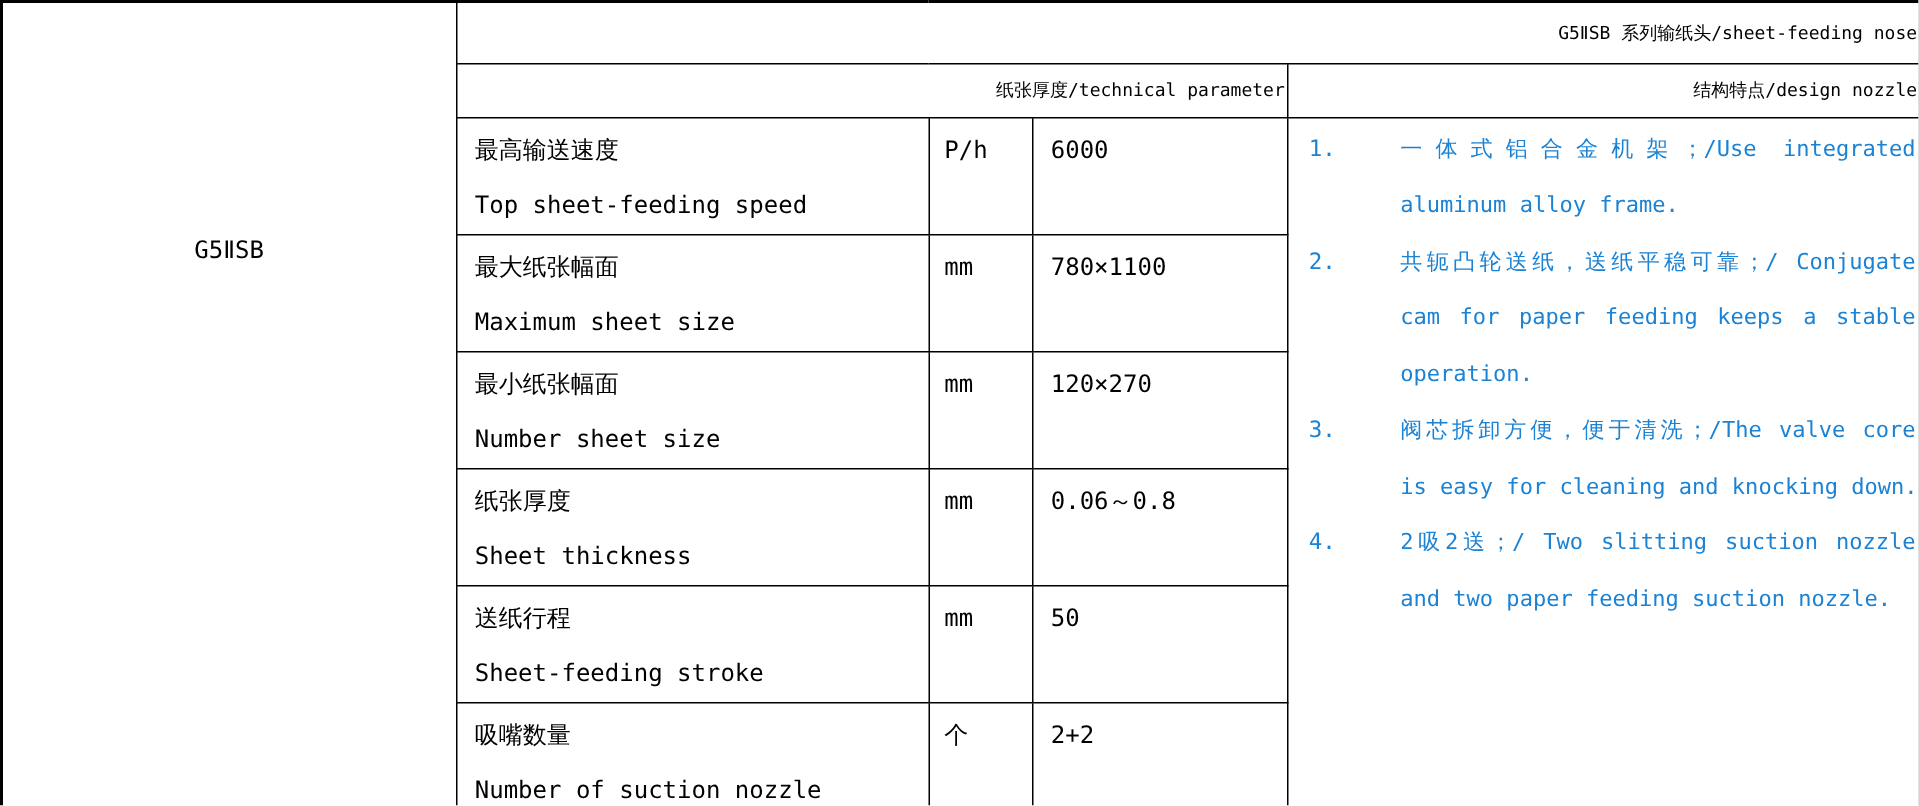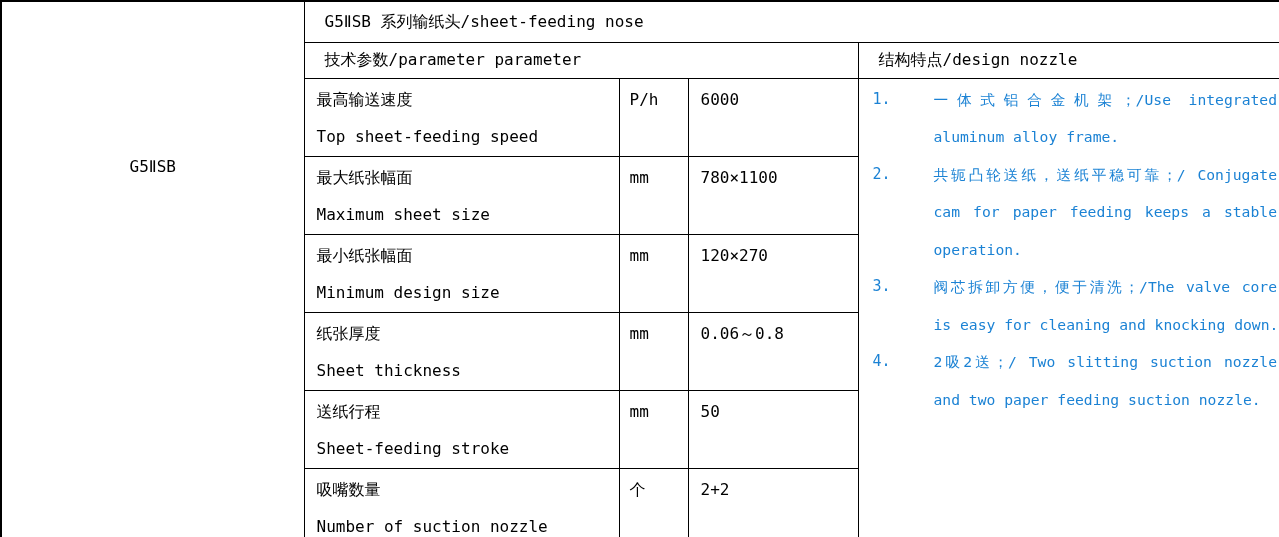--- a/index.html
+++ b/index.html
@@ -30,22 +30,22 @@
   
   .model-cell {
     text-align: center;
     padding-top: 153px;
     font-size: 16px;
     line-height: 24px;
   }
   
   .title-cell, .col-header {
     vertical-align: middle !important;
-    text-align: left;
-    font-size: 16px;
+    text-align: right;
+    font-size: 12px;
     line-height: 20px;
     padding-left: 20px;
   }
   
   .p-label {
     padding: 2px 12px 0 12px;
     font-size: 16px;
     line-height: 37.5px;
     white-space: nowrap;
     margin-top: 48px;
@@ -107,21 +107,21 @@
 
     <tbody>
         <tr style="height:41px">
       <td class="model-cell" rowspan="8">
         <div>G5ⅡSB</div>
       </td>
       <td class="title-cell" colspan="4">G5ⅡSB 系列输纸头/sheet-feeding nose</td>
     </tr>
 
     <tr style="height:36px">
-      <td class="col-header" colspan="3">技术参数/parameter parameter</td>
+      <td class="col-header" colspan="3">纸张厚度/technical parameter</td>
       <td class="col-header">结构特点/design nozzle</td>
     </tr>
 
     <tr style="height:77px">
       <td class="p-label">
         <div>最高输送速度</div>
         <div>Top sheet-feeding speed</div>
       </td>
       <td class="p-unit">P/h</td>
       <td class="p-value">6000</td>
@@ -163,21 +163,21 @@
         <div>最大纸张幅面</div>
         <div>Maximum sheet size</div>
       </td>
       <td class="p-unit">mm</td>
       <td class="p-value">780×1100</td>
     </tr>
 
     <tr style="height:77px">
       <td class="p-label">
         <div>最小纸张幅面</div>
-        <div>Minimum design size</div>
+        <div>Number sheet size</div>
       </td>
       <td class="p-unit">mm</td>
       <td class="p-value">120×270</td>
     </tr>
 
     <tr style="height:77px">
       <td class="p-label">
         <div>纸张厚度</div>
         <div>Sheet thickness</div>
       </td>

